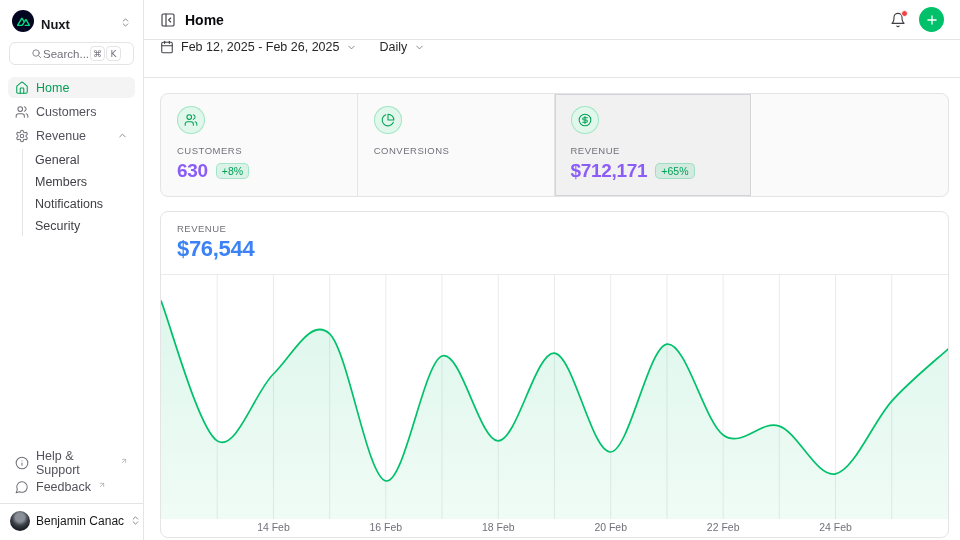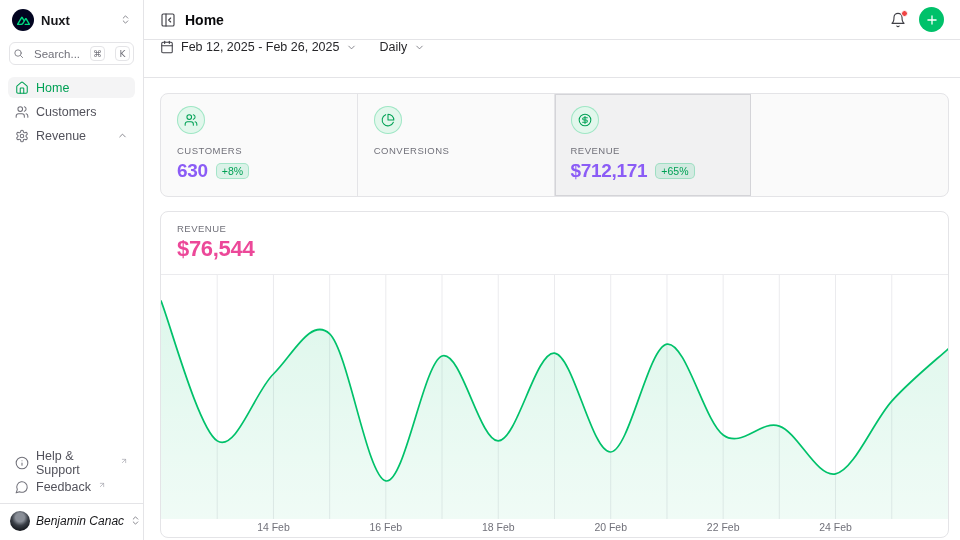--- a/index.html
+++ b/index.html
@@ -3,44 +3,44 @@
 <meta charset="utf-8">
 <style>
   * { margin:0; padding:0; box-sizing:border-box; }
   html,body { width:960px; height:540px; overflow:hidden; background:#fff;
     font-family:"Liberation Sans", sans-serif; color:#18181b; }
   .app { display:flex; width:960px; height:540px; }
 
   
   .sidebar { width:144px; min-width:144px; border-right:1px solid #e4e4e7;
     display:flex; flex-direction:column; padding:8px 8px 4px; background:#fff; }
-  .ws-row { display:flex; align-items:center; gap:7px; height:24px; padding:0 4px; margin-bottom:6px; cursor:pointer; border-radius:6px;}
+  .ws-row { display:flex; align-items:flex-end; gap:7px; height:24px; padding:0 4px; margin-bottom:6px; cursor:pointer; border-radius:6px;}
   .ws-logo { width:22px; height:22px; border-radius:50%; background:#020420; display:flex; align-items:center; justify-content:center; flex:none;}
   .ws-logo svg { width:13px; height:12px; }
   .ws-name { font-size:13px; font-weight:600; color:#18181b; flex:1; }
   .updown { color:#71717a; }
-  .search { height:23px; border:1px solid #e4e4e7; border-radius:6px; display:flex; align-items:center; gap:10px; padding:0 3px; margin:4px 1px 12px; background:#fff; cursor:text;}
+  .search { height:23px; border:1px solid #e4e4e7; border-radius:6px; display:flex; align-items:center; gap:1px; padding:0 21px; margin:4px 1px 12px; background:#fff; cursor:text;}
   .search .ph { font-size:11.5px; color:#71717a; flex:1; }
   .kbd { min-width:15px; height:15px; padding:0 3px; border:1px solid #e4e4e7; border-radius:4px;
     font-size:9px; color:#71717a; display:inline-flex; align-items:center; justify-content:center;
     background:#fff; font-family:"DejaVu Sans", sans-serif; }
   .nav-item { height:21px; display:flex; align-items:center; gap:7px; padding:0 7px;
     border-radius:6px; color:#52525b; font-size:12.5px; margin-bottom:3px; cursor:pointer; }
   .nav-item .nicon { display:flex; color:#71717a; flex:none; }
   .nav-item.active { background:#f4f4f5; color:#00a155; font-weight:500; }
   .nav-item.active .nicon { color:#00a155; }
   .nav-item .trail { margin-left:auto; display:flex; align-items:center; color:#71717a; }
   .subnav { margin:1px 0 2px 14px; border-left:1px solid #e4e4e7; }
   .subnav .nav-item { padding-left:12px; border-radius:0 6px 6px 0; margin-bottom:1px; height:21px; color:#3f3f46;}
   .side-bottom { margin-top:auto; }
   .ext { color:#a1a1aa; align-self:flex-start; margin-top:2px; }
   .user-row { border-top:1px solid #e4e4e7; margin:6px -8px 0; padding:7px 10px 5px; display:flex; align-items:center; gap:6px; cursor:pointer;}
   .avatar { width:20px; height:20px; border-radius:50%; flex:none;
     background:radial-gradient(circle at 50% 32%, #8a8f98 0 26%, #3a3f47 48%, #15181d 78%); }
-  .user-name { font-size:12px; font-weight:500; color:#18181b; flex:1; white-space:nowrap;font-style:italic; }
+  .user-name { font-size:12px; font-weight:500; color:#18181b; flex:1; white-space:nowrap; }
 
   
   .main { flex:1; display:flex; flex-direction:column; min-width:0; }
   .main-header { height:40px; border-bottom:1px solid #e4e4e7; display:flex; align-items:center;
     justify-content:space-between; padding:0 16px; }
   .mh-left { display:flex; align-items:center; gap:9px; }
   .panel-btn { display:flex; color:#3f3f46; cursor:pointer; }
   .page-title { font-size:14px; font-weight:600; color:#09090b; }
   .mh-right { display:flex; align-items:center; gap:13px; }
   .bell-wrap { position:relative; display:flex; color:#3f3f46; cursor:pointer; }
@@ -69,21 +69,21 @@
   .stat-label { font-size:9.5px; letter-spacing:.5px; color:#71717a; margin-top:11px; text-transform:uppercase; }
   .stat-value-row { display:flex; align-items:center; gap:8px; margin-top:4px; }
   .stat-value { font-size:19px; font-weight:700; color:#8b5cf6; letter-spacing:-.3px; }
   .delta { font-size:10.5px; font-weight:500; color:#00a155; background:rgba(0,193,106,.12);
     box-shadow:inset 0 0 0 1px rgba(0,193,106,.25); border-radius:5px; padding:2px 6px; }
 
   .chart-card { flex:1; border:1px solid #e4e4e7; border-radius:8px; position:relative;
     background:#fff; min-height:0; margin-bottom:2px; overflow:hidden; }
   .chart-header { padding:11px 16px 0; }
   .chart-label { font-size:9.5px; letter-spacing:.5px; color:#71717a; text-transform:uppercase; }
-  .chart-value { font-size:22px; font-weight:700; color:#ec4899; margin-top:2px; letter-spacing:-.3px; }
+  .chart-value { font-size:22px; font-weight:700; color:#3b82f6; margin-top:2px; letter-spacing:-.3px; }
   .chart-svg { position:absolute; left:0; top:62px; width:100%; height:262px; display:block; }
 
   svg.ic { width:14px; height:14px; fill:none; stroke:currentColor; stroke-width:1.8;
     stroke-linecap:round; stroke-linejoin:round; }
   svg.ic.sm { width:11px; height:11px; }
   svg.ic.xs { width:8px; height:8px; stroke-width:2; }
   svg.ic.md { width:16px; height:16px; stroke-width:1.7; }
 </style>
 </head>
 <body>
@@ -145,20 +145,34 @@
               <path d="M12.22 2h-.44a2 2 0 0 0-2 2v.18a2 2 0 0 1-1 1.73l-.43.25a2 2 0 0 1-2 0l-.15-.08a2 2 0 0 0-2.73.73l-.22.38a2 2 0 0 0 .73 2.73l.15.1a2 2 0 0 1 1 1.72v.51a2 2 0 0 1-1 1.74l-.15.09a2 2 0 0 0-.73 2.73l.22.38a2 2 0 0 0 2.73.73l.15-.08a2 2 0 0 1 2 0l.43.25a2 2 0 0 1 1 1.73V20a2 2 0 0 0 2 2h.44a2 2 0 0 0 2-2v-.18a2 2 0 0 1 1-1.73l.43-.25a2 2 0 0 1 2 0l.15.08a2 2 0 0 0 2.73-.73l.22-.39a2 2 0 0 0-.73-2.73l-.15-.08a2 2 0 0 1-1-1.74v-.5a2 2 0 0 1 1-1.74l.15-.09a2 2 0 0 0 .73-2.73l-.22-.38a2 2 0 0 0-2.73-.73l-.15.08a2 2 0 0 1-2 0l-.43-.25a2 2 0 0 1-1-1.73V4a2 2 0 0 0-2-2z"></path>
               <circle cx="12" cy="12" r="3"></circle>
             </svg>
         </span>
         <span>Revenue</span>
         <span class="trail">
           <svg class="ic sm" viewBox="0 0 24 24">
               <path d="m18 15-6-6-6 6"></path>
             </svg>
         </span>
+      </div>
+      <div class="subnav">
+        <div class="nav-item">
+          <span>General</span>
+        </div>
+        <div class="nav-item">
+          <span>Members</span>
+        </div>
+        <div class="nav-item">
+          <span>Notifications</span>
+        </div>
+        <div class="nav-item">
+          <span>Security</span>
+        </div>
       </div>
     </nav>
 
     <div class="side-bottom">
       <div class="nav-item">
         <span class="nicon">
           <svg class="ic" viewBox="0 0 24 24">
               <circle cx="12" cy="12" r="10"></circle>
               <path d="M12 16v-4"></path>
               <path d="M12 8h.01"></path>

